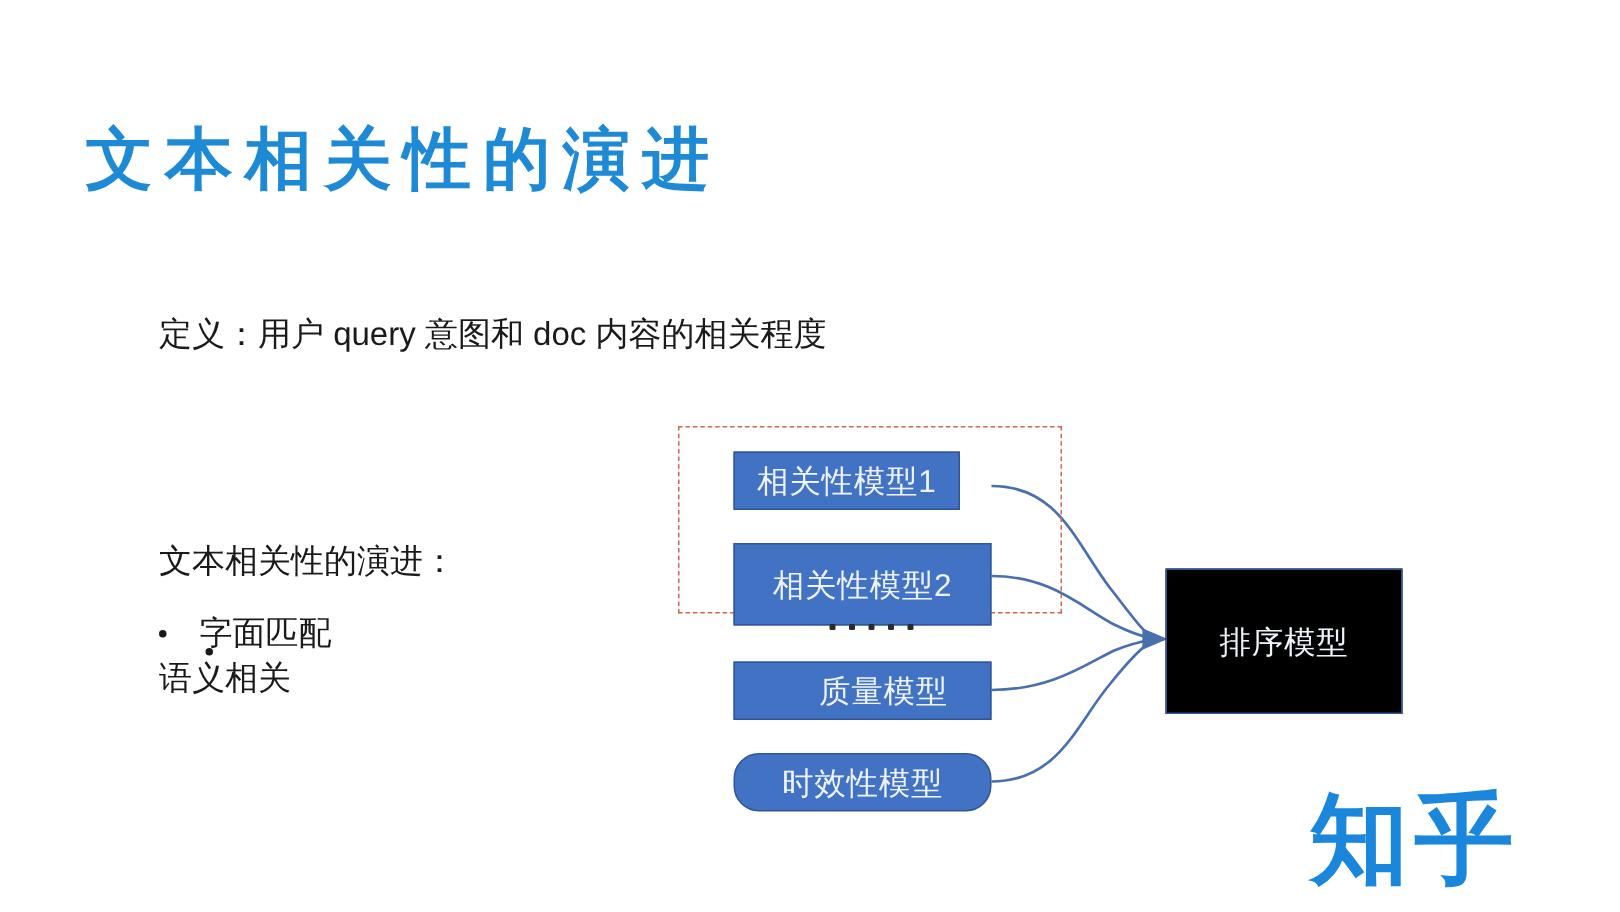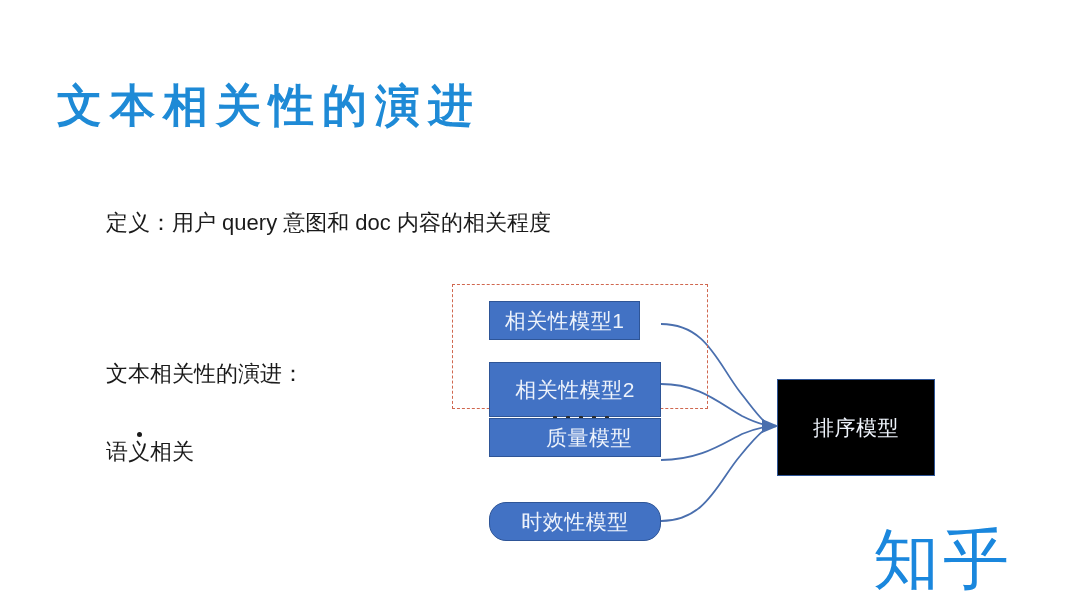--- a/index.html
+++ b/index.html
@@ -100,21 +100,21 @@
     display: flex;
     align-items: center;
     justify-content: center;
     color: #eef3fb;
     font-size: 21px;
     letter-spacing: 0.5px;
     white-space: nowrap;
   }
   #model-box-0 { left: 489px; top: 269px;  width: 151px; height: 39px; }
   #model-box-1 { left: 489px; top: 330px;  width: 172px; height: 55px; }
-  #model-box-2 { left: 489px; top: 386px;  width: 172px; height: 39px; padding-left: 28px; }
+  #model-box-2 { left: 489px; top: 409px;  width: 172px; height: 39px; padding-left: 28px; }
   #model-box-3 { left: 489px; top: 470px;  width: 172px; height: 39px; border-radius: 17px; }
 
   #ranking-box {
     position: absolute;
     left: 777px;
     top: 347px;
     width: 158px;
     height: 97px;
     background: #000000;
     border: 1.4px solid #2e5597;
@@ -142,38 +142,42 @@
     background: #2b2b2b;
     border-radius: 1px;
   }
 
   
   #zhihu-logo {
     position: absolute;
     left: 873px;
     top: 494px;
     font-size: 66px;
-    font-weight: 400;
+    font-weight: 700;
     color: #1a87dd;
     letter-spacing: 4px;
     line-height: 1;
     white-space: nowrap;
   }
 </style>
 </head>
 <body>
 
 <div id="slide">
 
   <div id="slide-title">文本相关性的演进</div>
 
   <div class="body-text" id="definition-line">定义：用户 query 意图和 doc 内容的相关程度</div>
 
   <div class="body-text" id="dimensions-heading">文本相关性的演进：</div>
 
+  <div class="bullet-row" id="bullet-row-0">
+    <span class="bullet-dot"></span>
+    <span class="bullet-label">字面匹配</span>
+  </div>
 
   <div class="bullet-row" id="bullet-row-1">
     <span class="bullet-dot"></span>
     <span class="bullet-label">语义相关</span>
   </div>
 
   <div id="diagram">
 
     <svg id="connector-svg" viewBox="0 0 1080 608">
       <defs>

